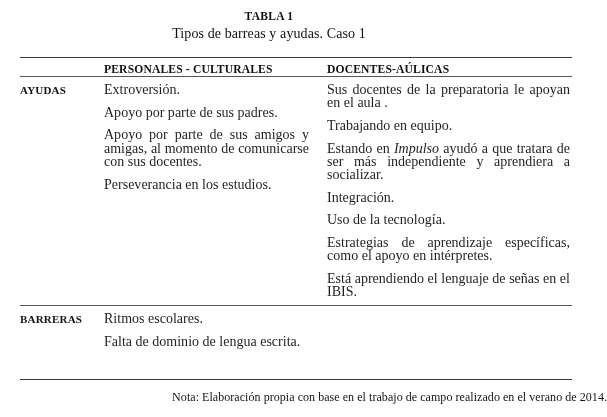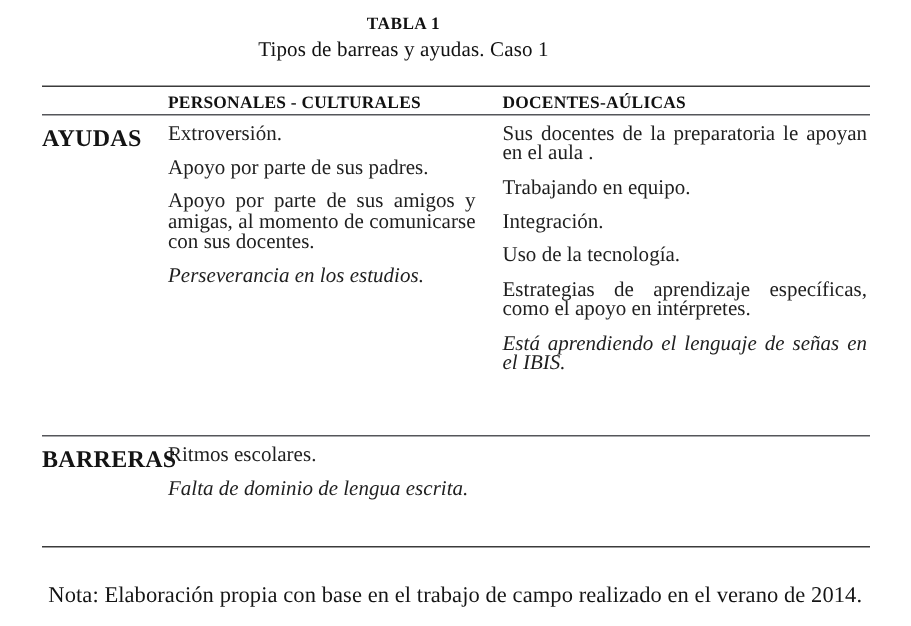--- a/index.html
+++ b/index.html
@@ -36,21 +36,21 @@
     font-size: 14px;
     font-weight: normal;
     line-height: 19px;
     color: #111111;
     letter-spacing: 0.1px;
   }
 
   
   #table-frame {
     position: absolute;
-    left: 28px;
+    left: 20px;
     top: 57px;
     width: 552px;
   }
   .rule {
     height: 0;
     border-top: 1px solid #3b3b3b;
     width: 100%;
   }
   .rule.thin {
     border-top-color: #55565a;
@@ -84,61 +84,61 @@
 
   
   .body-row {
     display: flex;
     align-items: flex-start;
   }
   #row-ayudas { padding-top: 6px; padding-bottom: 7px; min-height: 200px; }
   #row-barreras { padding-top: 6px; padding-bottom: 7px; min-height: 60px; }
 
   .row-label {
-    font-size: 16px;
+    font-size: 11px;
     font-weight: bold;
     letter-spacing: 0.2px;
     color: #141414;
     padding-top: 1px;
     white-space: nowrap;
   }
 
   .cell-list {
     margin: 0;
     padding: 0;
     list-style: none;
   }
   .cell-list li {
     font-size: 14px;
     line-height: 13.2px;
     color: #1f1f1f;
     margin-bottom: 9.5px;
     letter-spacing: 0.01px;
   }
-  .cell-list li:last-child { margin-bottom: 0; font-style: italic; }
+  .cell-list li:last-child { margin-bottom: 0; }
 
   .col-personal .cell-list { width: 205px; }
   .col-docente .cell-list { width: 243px; }
 
   .cell-list li.justify {
     text-align: justify;
     text-align-last: left;
   }
   .cell-list li em {
     font-style: italic;
   }
 
   
   #note {
     position: absolute;
     left: 0;
     top: 390px;
     width: 607px;
-    text-align: center;
-    font-size: 15px;
+    text-align: right;
+    font-size: 12px;
     line-height: 15px;
     color: #151515;
     letter-spacing: 0.05px;
   }
 </style>
 </head>
 <body>
 
 <div id="title-block">
   <div id="table-number">TABLA 1</div>
@@ -170,20 +170,21 @@
         <li>Extroversión.</li>
         <li>Apoyo por parte de sus padres.</li>
         <li class="justify">Apoyo por parte de sus amigos y amigas, al momento de comunicarse con sus docentes.</li>
         <li>Perseverancia en los estudios.</li>
       </ul>
     </div>
     <div class="col-docente">
       <ul class="cell-list">
         <li class="justify">Sus docentes de la preparatoria le apoyan en el aula .</li>
         <li>Trabajando en equipo.</li>
+        <li class="justify">Estando en <em>Impulso</em> ayudó a que tratara de ser más independiente y aprendiera a socializar.</li>
         <li>Integración.</li>
         <li>Uso de la tecnología.</li>
         <li class="justify">Estrategias de aprendizaje específicas, como el apoyo en intérpretes.</li>
         <li class="justify">Está aprendiendo el lenguaje de señas en el IBIS.</li>
       </ul>
     </div>
   </div>
 
   <div class="rule thin"></div>
 

